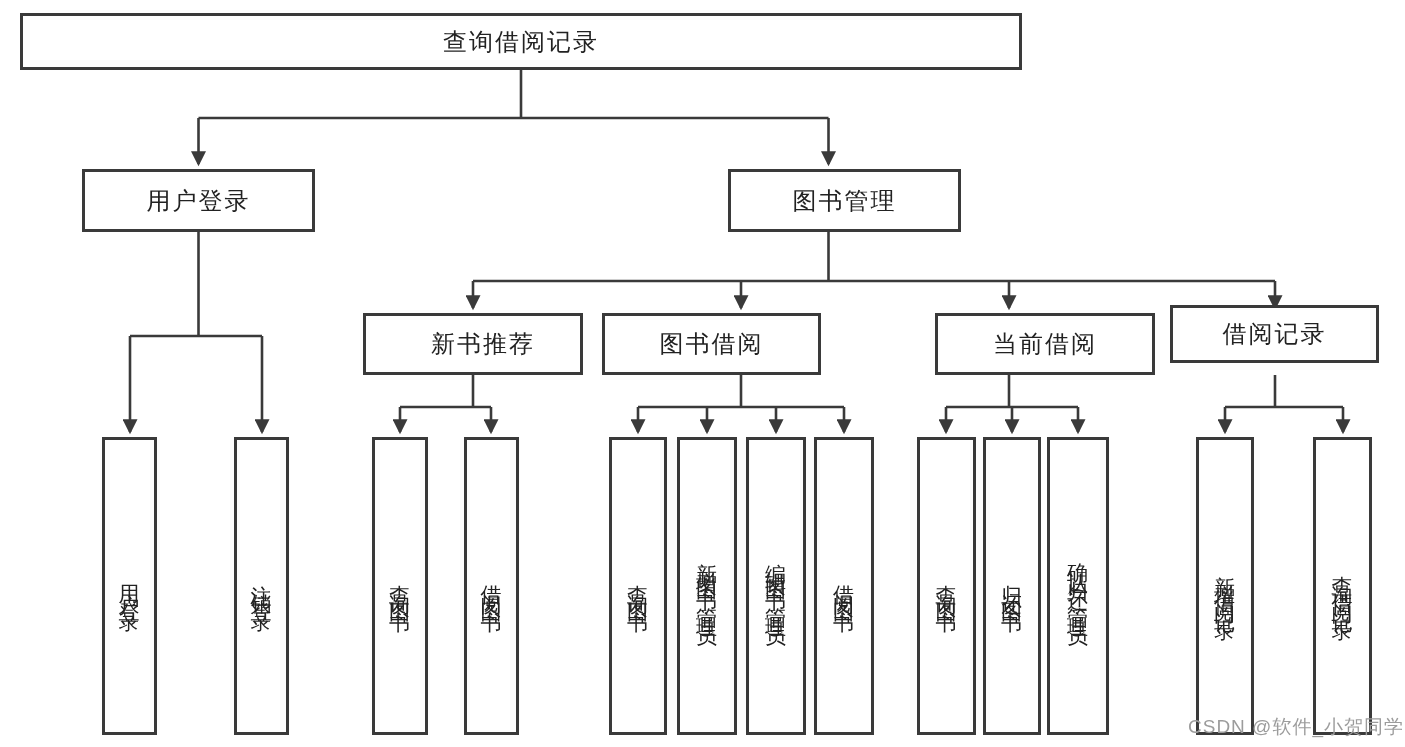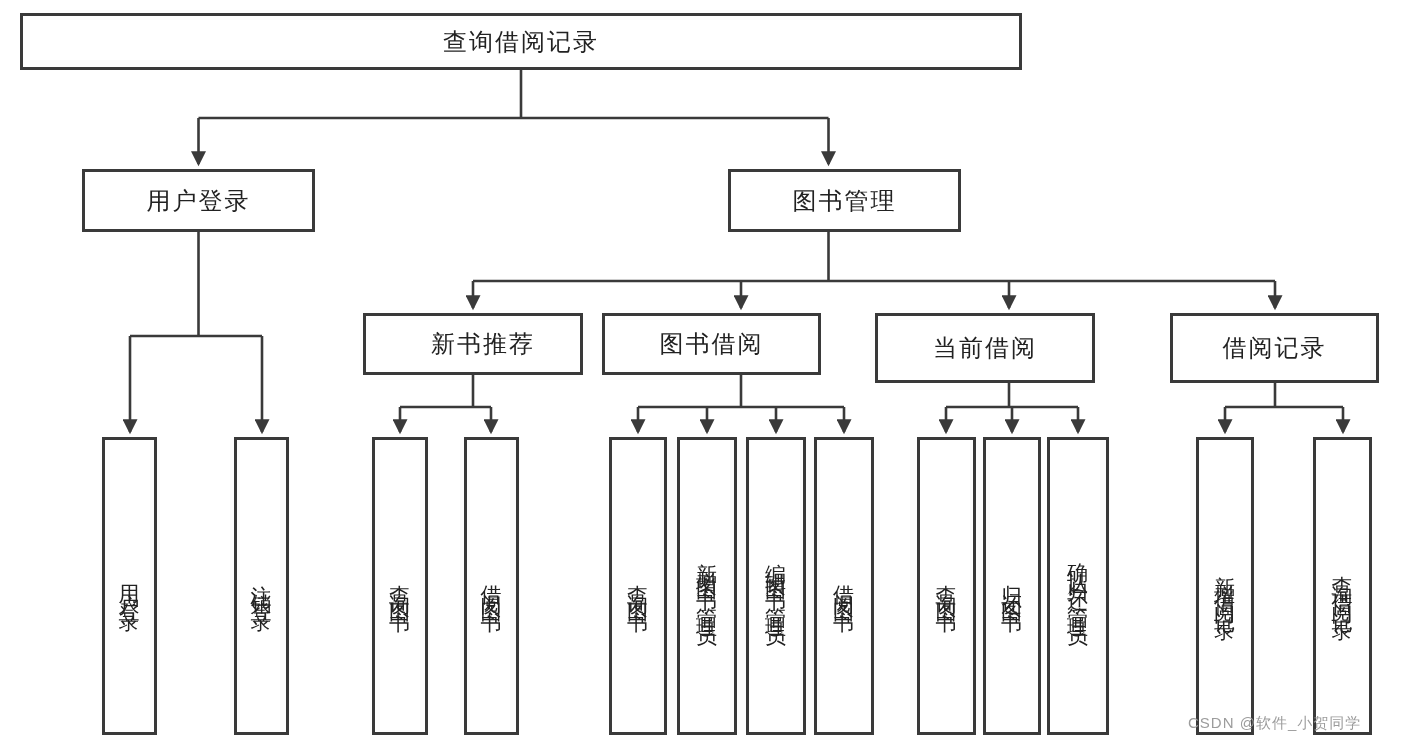--- a/index.html
+++ b/index.html
@@ -25,21 +25,21 @@
     text-orientation:mixed;
     font-size:21px;
     letter-spacing:9px;
     line-height:1;
     white-space:nowrap;
     color:#222222;
   }
   .watermark{
     position:absolute;
     left:1188px;top:714px;
-    font-size:15px;
+    font-size:19px;
     color:#9c9c9c;
     letter-spacing:1px;
     white-space:nowrap;
   }
 </style>
 </head>
 <body>
 
 <div class="stage">
 
@@ -93,22 +93,22 @@
     </g>
   </svg>
 
   <div class="box hbox" style="left:20px;top:13px;width:1002px;height:57px;">查询借阅记录</div>
 
   <div class="box hbox" style="left:82px;top:169px;width:233px;height:63px;">用户登录</div>
   <div class="box hbox" style="left:712px;top:169px;width:233px;height:63px;margin-left:16px;">图书管理</div>
 
   <div class="box hbox" style="left:363px;top:313px;width:220px;height:62px;padding-left:20px;">新书推荐</div>
   <div class="box hbox" style="left:602px;top:313px;width:219px;height:62px;">图书借阅</div>
-  <div class="box hbox" style="left:875px;top:313px;width:220px;height:70px;">当前借阅</div>
-  <div class="box hbox" style="left:1170px;top:313px;width:209px;height:70px;">借阅记录</div>
+  <div class="box hbox" style="left:935px;top:313px;width:220px;height:62px;">当前借阅</div>
+  <div class="box hbox" style="left:1170px;top:305px;width:209px;height:58px;">借阅记录</div>
 
   <div class="box vbox" style="left:102px;top:437px;width:55px;height:298px;">
     <span>用户登录</span>
   </div>
   <div class="box vbox" style="left:234px;top:437px;width:55px;height:298px;">
     <span>注销登录</span>
   </div>
 
   <div class="box vbox" style="left:372px;top:437px;width:56px;height:298px;">
     <span>查询图书</span>

